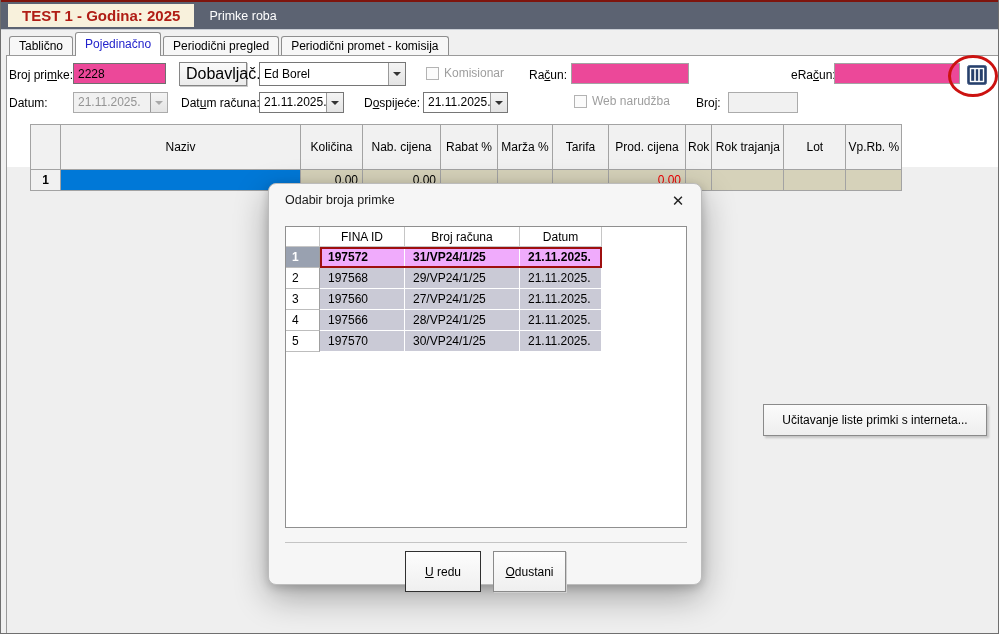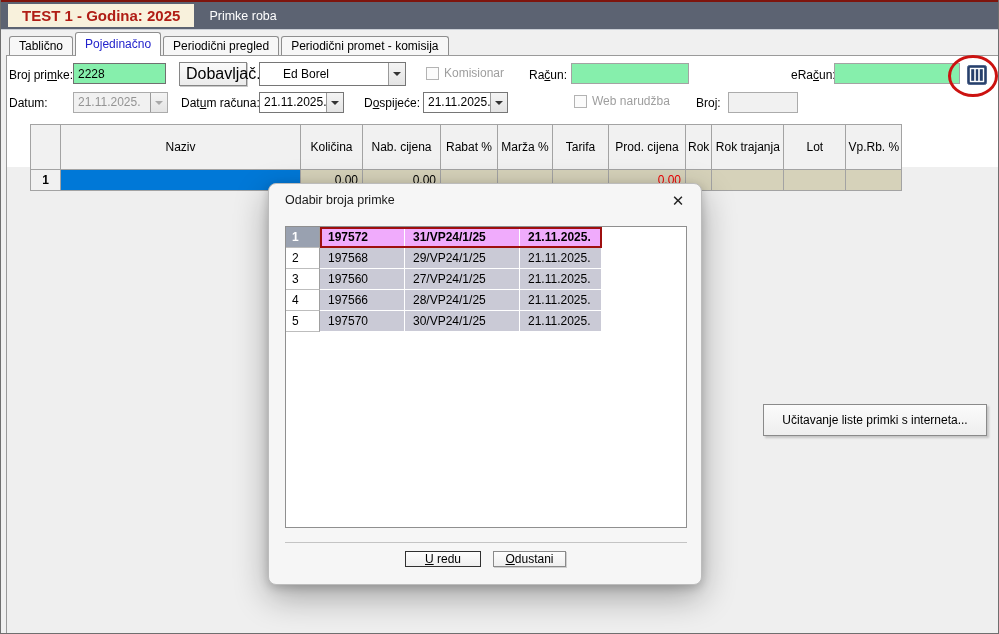--- a/index.html
+++ b/index.html
@@ -17,21 +17,21 @@
   .tab{height:19px;line-height:18px;padding:0 9px;margin-right:2px;margin-bottom:1px;font-size:12px;
        background:#f7f7f7;border:1px solid #8e8e8e;border-bottom:none;border-radius:3px 3px 0 0;color:#000;cursor:default;}
   .tab.active{height:24px;line-height:22px;margin-bottom:0;background:#ffffff;color:#2323cc;z-index:6;}
   
   .content-bg{position:absolute;left:5px;top:55px;right:0;bottom:0;background:#ffffff;
               border-top:1px solid #9a9a9a;border-left:1px solid #9a9a9a;z-index:1;}
   .lower-bg{position:absolute;left:6px;top:167px;right:0;bottom:0;background:#efefef;z-index:1;}
   
   .lbl{position:absolute;font-size:12px;color:#000;z-index:10;white-space:nowrap;}
   .mn{text-decoration:underline;}
-  .tin{position:absolute;z-index:10;border:1px solid #707070;background:#86efac;font-size:12px;padding:2px 4px;}
+  .tin{position:absolute;z-index:10;border:1px solid #707070;background:#ec4899;font-size:12px;padding:2px 4px;}
   .tin.light{border-color:#a3a3a3;}
   .tin.dis{background:#f1f1f1;border-color:#ababab;color:#8f8f8f;}
   .btn{position:absolute;z-index:10;border:1px solid #868686;background:linear-gradient(#fafafa,#ececec);
        font-size:16px;text-align:center;box-shadow:1px 1px 0 #c9c9c9;cursor:default;}
   .combo{position:absolute;z-index:10;border:1px solid #767676;background:#fff;display:flex;}
   .combo .val{flex:1;font-size:12px;padding:2px 4px;white-space:nowrap;overflow:hidden;}
   .combo .arr{width:17px;background:linear-gradient(#f4f4f4,#e4e4e4);border-left:1px solid #9a9a9a;
               display:flex;align-items:center;justify-content:center;}
   .combo .arr i{width:0;height:0;border-left:4px solid transparent;border-right:4px solid transparent;border-top:4px solid #333;}
   .combo.dis{background:#f1f1f1;border-color:#ababab;}
@@ -68,21 +68,21 @@
   .dlg-row .rn{width:34px;border-right:1px solid #9f9f9f;border-bottom:1px solid #bdbdbd;background:#fff;
                font-size:12px;padding:3px 0 0 6px;}
   .dlg-row .dc{background:#cacad6;border-right:1px solid #fff;border-bottom:1px solid #fff;
                font-size:12px;padding:3px 0 0 8px;white-space:nowrap;overflow:hidden;}
   .dc.c1{width:85px;}  .dc.c2{width:115px;}  .dc.c3{width:82px;}
   .hc.c0{width:34px;}  .hc.c1{width:85px;}   .hc.c2{width:115px;} .hc.c3{width:82px;}
   .dlg-row.selected .rn{background:#99a1b0;color:#fff;font-weight:bold;}
   .dlg-row.selected .dc{background:#f0abfc;font-weight:bold;border-color:#fff;}
   .selbox{position:absolute;left:34px;top:0;width:282px;height:21px;border:2px solid #9e0f0f;pointer-events:none;}
   .dlg-sep{position:absolute;left:16px;top:358px;width:402px;height:1px;background:#c4c4c4;}
-  .dlg-btn{position:absolute;height:16px;z-index:41;background:linear-gradient(#fdfdfd,#efefef);
+  .dlg-btn{position:absolute;height:41px;z-index:41;background:linear-gradient(#fdfdfd,#efefef);
            font-size:12px;display:flex;align-items:center;justify-content:center;cursor:default;}
   .dlg-btn.ok{left:136px;top:367px;width:76px;border:1px solid #303030;}
   .dlg-btn.cancel{left:224px;top:367px;width:73px;border:1px solid #8a8a8a;box-shadow:1px 1px 0 #cfcfcf;}
   
   .colicon{position:absolute;left:966px;top:65px;z-index:45;}
   .annot{position:absolute;left:947px;top:55px;width:50px;height:42px;border:3px solid #cc1210;
          border-radius:50%;z-index:46;pointer-events:none;}
 </style>
 </head>
 <body>
@@ -102,21 +102,21 @@
   </div>
 
   <div class="content-bg"></div>
   <div class="lower-bg"></div>
 
   <div class="lbl" style="left:8px;top:68px;">
     <span>Broj pri</span><span class="mn">m</span><span>ke:</span>
   </div>
   <input class="tin" style="left: 72px; top: 63px; width: 93px; height: 21px;" value="2228">
   <button class="btn" style="left:178px;top:62px;width:68px;height:24px;">Dobavljač...</button>
-  <div class="combo" style="left:258px;top:62px;width:147px;height:24px;padding-left:19px;">
+  <div class="combo" style="left:258px;top:62px;width:147px;height:24px;">
     <span class="val" style="padding-top:4px;">Ed Borel</span>
     <span class="arr">
         <i></i>
       </span>
   </div>
   <div class="chk" style="left:425px;top:66px;">
     <span class="box"></span>
     <span class="txt">Komisionar</span>
   </div>
   <div class="lbl" style="left:528px;top:68px;">
@@ -217,20 +217,26 @@
   </tbody>
     </table>
 
   <button class="loadbtn">Učitavanje liste primki s interneta...</button>
 
   <div class="dialog">
     <div class="dlg-title">Odabir broja primke</div>
     <div class="dlg-close">✕</div>
 
     <div class="dlg-panel">
+      <div class="dlg-hrow">
+        <div class="hc c0"></div>
+        <div class="hc c1">FINA ID</div>
+        <div class="hc c2">Broj računa</div>
+        <div class="hc c3">Datum</div>
+      </div>
       <div class="dlg-rows">
         <div class="dlg-row selected">
           <div class="rn">1</div>
           <div class="dc c1">197572</div>
           <div class="dc c2">31/VP24/1/25</div>
           <div class="dc c3">21.11.2025.</div>
         </div>
         <div class="dlg-row">
           <div class="rn">2</div>
           <div class="dc c1">197568</div>

